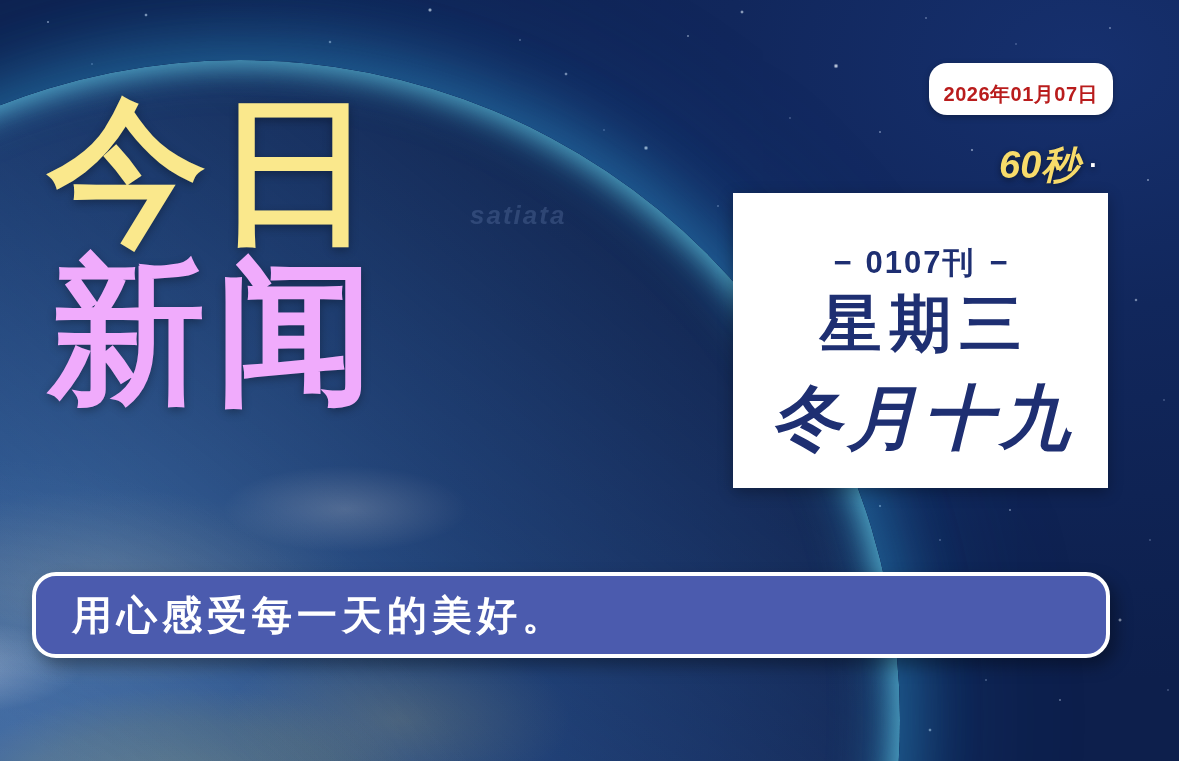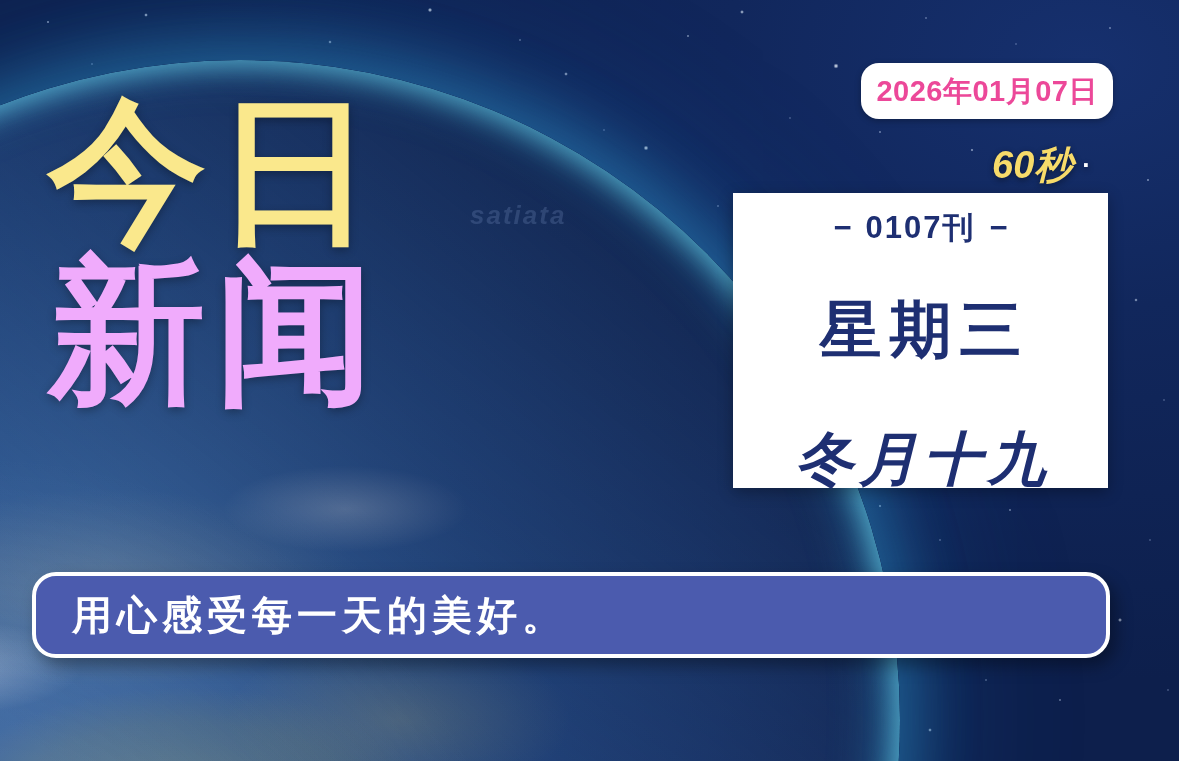--- a/index.html
+++ b/index.html
@@ -185,34 +185,34 @@
   }
   .brand-top   { color: #FAE88C; text-shadow: 0 3px 10px rgba(0,0,0,.30); text-align: right; }
   .brand-bot   { color: #f0abfc; text-shadow: 0 3px 10px rgba(0,0,0,.30); margin-top: 8px; }
 
   
   .date-pill {
     position: absolute;
     right: 66px;
     top: 63px;
     background: #FFFFFF;
-    color: #ec4899;
+    color: #b91c1c;
     border-radius: 18px;
-    padding: 9px 15px 7px;
-    font-size: 29px;
+    padding: 18px 15px 7px;
+    font-size: 20px;
     font-weight: 700;
     letter-spacing: .5px;
     white-space: nowrap;
     box-shadow: 0 2px 6px rgba(0,0,0,.28);
   }
 
   
   .tagline {
     position: absolute;
-    right: 82px;
+    right: 75px;
     top: 140px;
     display: flex;
     align-items: center;
     white-space: nowrap;
     text-shadow: 0 2px 6px rgba(0,0,0,.45);
   }
   .tagline-60 {
     color: #F7DB6A;
     font-size: 38px;
     font-weight: 900;
@@ -238,21 +238,21 @@
     position: absolute;
     left: 733px;
     top: 193px;
     width: 375px;
     height: 295px;
     background: #FFFFFF;
     box-shadow: 0 4px 14px rgba(0,0,0,.30);
     display: flex;
     flex-direction: column;
     align-items: center;
-    justify-content: space-between;
+    justify-content: center;
     padding-top: 14px;
     box-sizing: border-box;
   }
   .card-issue {
     color: #1E2F72;
     font-size: 31px;
     font-weight: 700;
     letter-spacing: 2px;
     white-space: nowrap;
   }
@@ -262,21 +262,21 @@
     color: #1E2F72;
     font-size: 62px;
     font-weight: 900;
     letter-spacing: 8px;
     text-indent: 8px;
     line-height: 1;
   }
   .card-lunar {
     margin-top: 28px;
     color: #1E2F72;
-    font-size: 58px;
+    font-size: 70px;
     font-weight: 900;
     letter-spacing: 6px;
     text-indent: 6px;
     line-height: 1;
     font-style: italic;
   }
 
   
   .banner {
     position: absolute;

